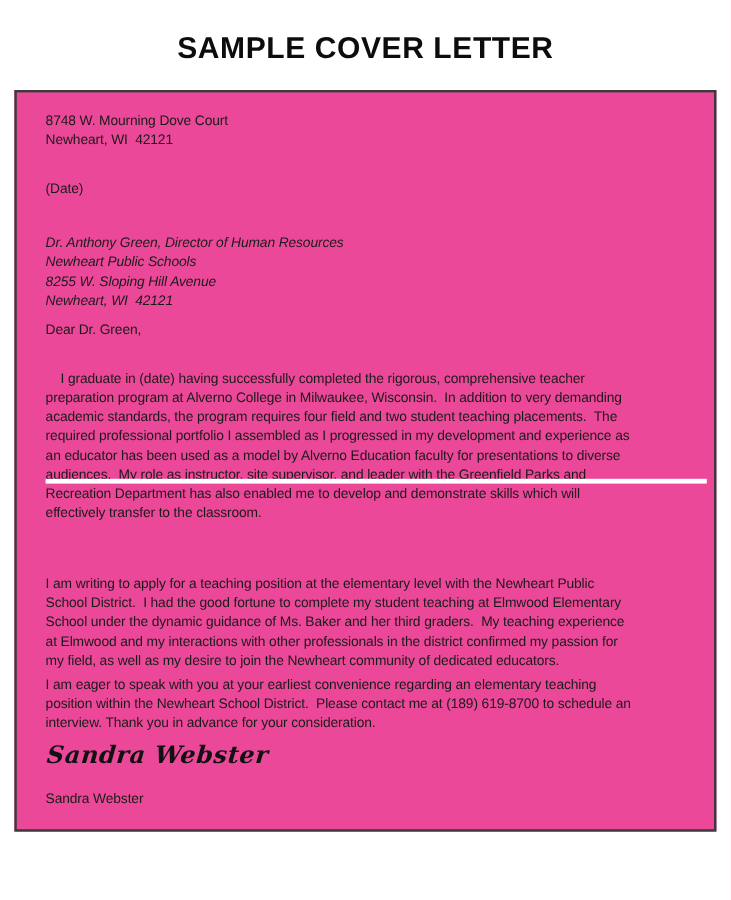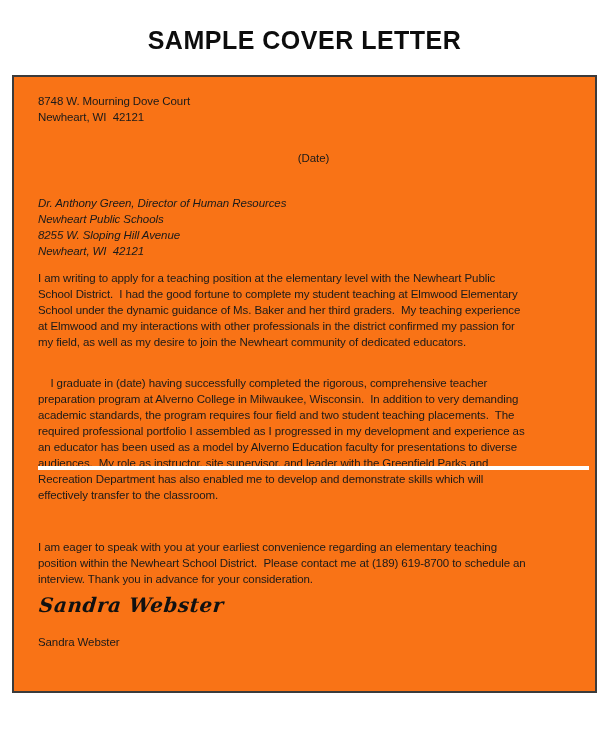--- a/index.html
+++ b/index.html
@@ -28,33 +28,33 @@
     color: #0d0d0d;
   }
   .letter {
     position: absolute;
     left: 12px;
     top: 75px;
     width: 585px;
     height: 618px;
     box-sizing: border-box;
     border: 2px solid #3b3b3b;
-    background: #f97316;
+    background: #ec4899;
     padding: 16px 6px 0 24px;
     overflow: hidden;
   }
   .block {
     font-size: 11.5px;
     line-height: 16px;
     letter-spacing: -0.1px;
     white-space: pre;
     margin: 0;
     color: #1a1a1a;
   }
-  .date       { margin-top: 25px; text-align: center; }
+  .date       { margin-top: 25px; }
   .recipient  { margin-top: 29px; font-style: italic; }
   .salutation { margin-top: 8px; }
   .para1      { margin-top: 11px; }
   .para2      { margin-top: 9px; position: relative; }
   .para3      { margin-top: 4px; }
   .closing    { margin-top: 14px; }
   .signature {
     margin-top: 6px;
     height: 26px;
     font-family: "DejaVu Serif", serif;
@@ -89,39 +89,40 @@
   <div class="block sender-address">8748 W. Mourning Dove Court
 Newheart, WI  42121</div>
 
   <div class="block date">(Date)</div>
 
   <div class="block recipient">Dr. Anthony Green, Director of Human Resources
 Newheart Public Schools
 8255 W. Sloping Hill Avenue
 Newheart, WI  42121</div>
 
-
-  <div class="block para1">I am writing to apply for a teaching position at the elementary level with the Newheart Public
-School District.  I had the good fortune to complete my student teaching at Elmwood Elementary
-School under the dynamic guidance of Ms. Baker and her third graders.  My teaching experience
-at Elmwood and my interactions with other professionals in the district confirmed my passion for
-my field, as well as my desire to join the Newheart community of dedicated educators.</div>
+  <div class="block salutation">Dear Dr. Green,</div>
 
   <div class="block para2">
     <span>I graduate in (date) having successfully completed the rigorous, comprehensive teacher
 preparation program at Alverno College in Milwaukee, Wisconsin.  In addition to very demanding
 academic standards, the program requires four field and two student teaching placements.  The
 required professional portfolio I assembled as I progressed in my development and experience as
 an educator has been used as a model by Alverno Education faculty for presentations to diverse
 audiences.  My role as instructor, site supervisor, and leader with the Greenfield Parks and
 Recreation Department has also enabled me to develop and demonstrate skills which will
 effectively transfer to the classroom.</span>
     <span class="clip-artifact"></span>
   </div>
 
+  <div class="block para1">I am writing to apply for a teaching position at the elementary level with the Newheart Public
+School District.  I had the good fortune to complete my student teaching at Elmwood Elementary
+School under the dynamic guidance of Ms. Baker and her third graders.  My teaching experience
+at Elmwood and my interactions with other professionals in the district confirmed my passion for
+my field, as well as my desire to join the Newheart community of dedicated educators.</div>
+
   <div class="block para3">I am eager to speak with you at your earliest convenience regarding an elementary teaching
 position within the Newheart School District.  Please contact me at (189) 619-8700 to schedule an
 interview. Thank you in advance for your consideration.</div>
 
 
   <div class="signature">Sandra Webster</div>
 
   <div class="block typed-name">Sandra Webster</div>
 
 </div>

